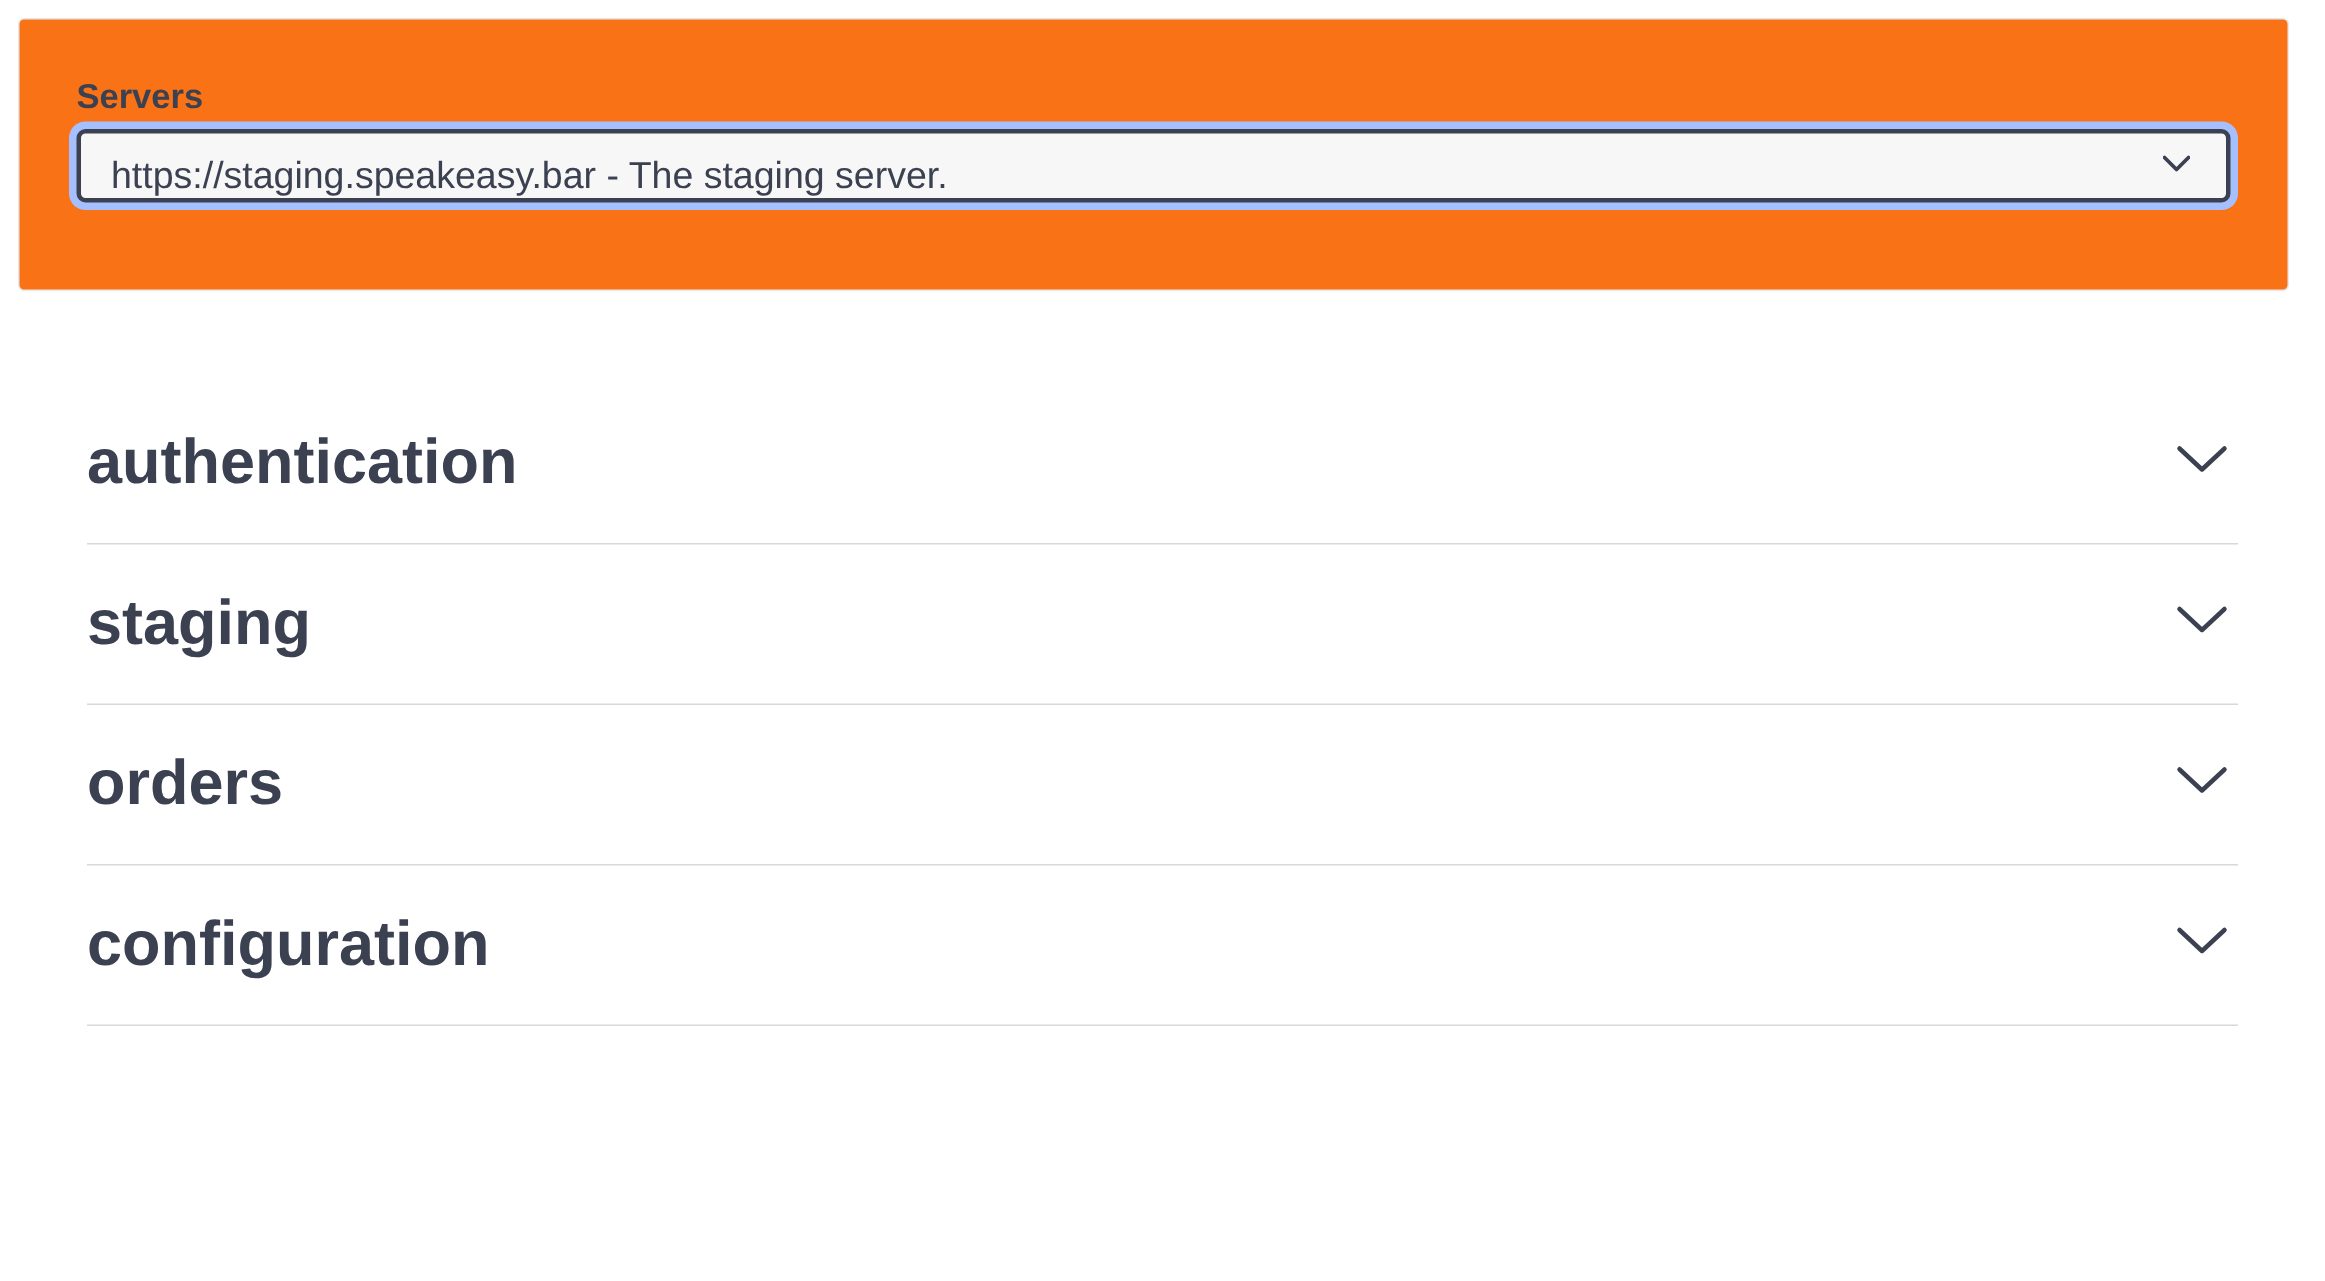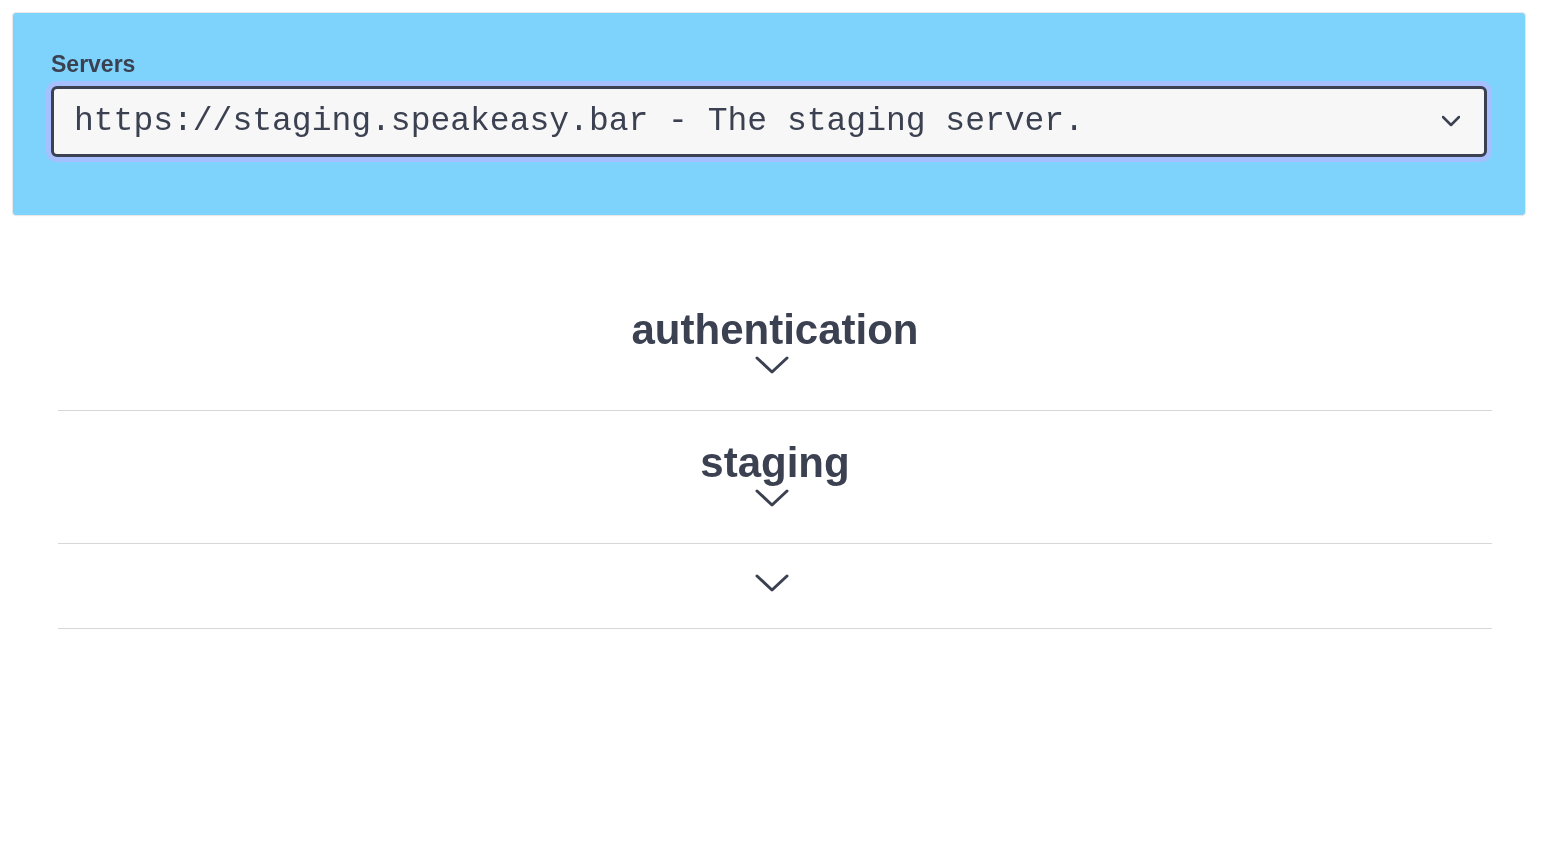--- a/index.html
+++ b/index.html
@@ -11,69 +11,68 @@
     font-family: -apple-system, BlinkMacSystemFont, "Segoe UI", Helvetica, Arial, sans-serif;
     background: #ffffff;
     width: 1550px;
     height: 854px;
   }
   .servers-panel {
     margin: 12px 24px 0 12px;
     border: 1px solid #e8e8e8;
     border-radius: 4px;
     padding: 38px 38px 58px 38px;
-    background: #7dd3fc;
+    background: #f97316;
     box-shadow: 0 1px 2px rgba(0,0,0,0.02);
   }
   .servers-label {
     font-size: 23px;
     font-weight: 700;
     color: #3b4151;
     margin-bottom: 8px;
   }
   .server-select-wrap {
     position: relative;
     border: 3px solid #3b4151;
     border-radius: 6px;
     background: #f7f7f7;
     box-shadow: 0 0 0 5px #a6c0ff;
     padding: 0;
   }
   .server-select {
     width: 100%;
     border: none;
     background: transparent;
-    font-size: 33px;
+    font-size: 25px;
     color: #3b4151;
-    padding: 14px 48px 14px 20px;
+    padding: 14px 48px 1px 20px;
     appearance: none;
     -webkit-appearance: none;
     outline: none;
     cursor: pointer;
-    font-family: Liberation Mono, monospace;
+    font-family: Liberation Sans, sans-serif;
   }
   .server-select-chevron {
     position: absolute;
     right: 24px;
     top: 50%;
     transform: translateY(-50%);
     pointer-events: none;
   }
   .sections {
     padding: 0 58px;
     margin-top: 62px;
   }
   .section-row {
     display: flex;
     align-items: center;
     justify-content: space-between;
     padding: 28px 0 30px 0;
     border-bottom: 1px solid #d8d8d8;
     cursor: pointer;
-    flex-direction: column;
   }
   .section-title {
     font-size: 42px;
     font-weight: 700;
     color: #3b4151;
   }
   .section-chevron {
     flex-shrink: 0;
     margin-right: 6px;
   }
@@ -110,21 +109,30 @@
     <div class="section-title">staging</div>
     <span class="section-chevron">
       <svg width="36" height="22" viewBox="0 0 36 22">
           <path d="M3 4 L18 18 L33 4" fill="none" stroke="#3b4151" stroke-width="3" stroke-linecap="round" stroke-linejoin="round"></path>
         </svg>
     </span>
   </div>
 
 
   <div class="section-row">
+    <div class="section-title">orders</div>
     <span class="section-chevron">
       <svg width="36" height="22" viewBox="0 0 36 22">
           <path d="M3 4 L18 18 L33 4" fill="none" stroke="#3b4151" stroke-width="3" stroke-linecap="round" stroke-linejoin="round"></path>
         </svg>
     </span>
   </div>
 
+  <div class="section-row">
+    <div class="section-title">configuration</div>
+    <span class="section-chevron">
+      <svg width="36" height="22" viewBox="0 0 36 22">
+          <path d="M3 4 L18 18 L33 4" fill="none" stroke="#3b4151" stroke-width="3" stroke-linecap="round" stroke-linejoin="round"></path>
+        </svg>
+    </span>
+  </div>
 
 </div>
 
 </body></html>

